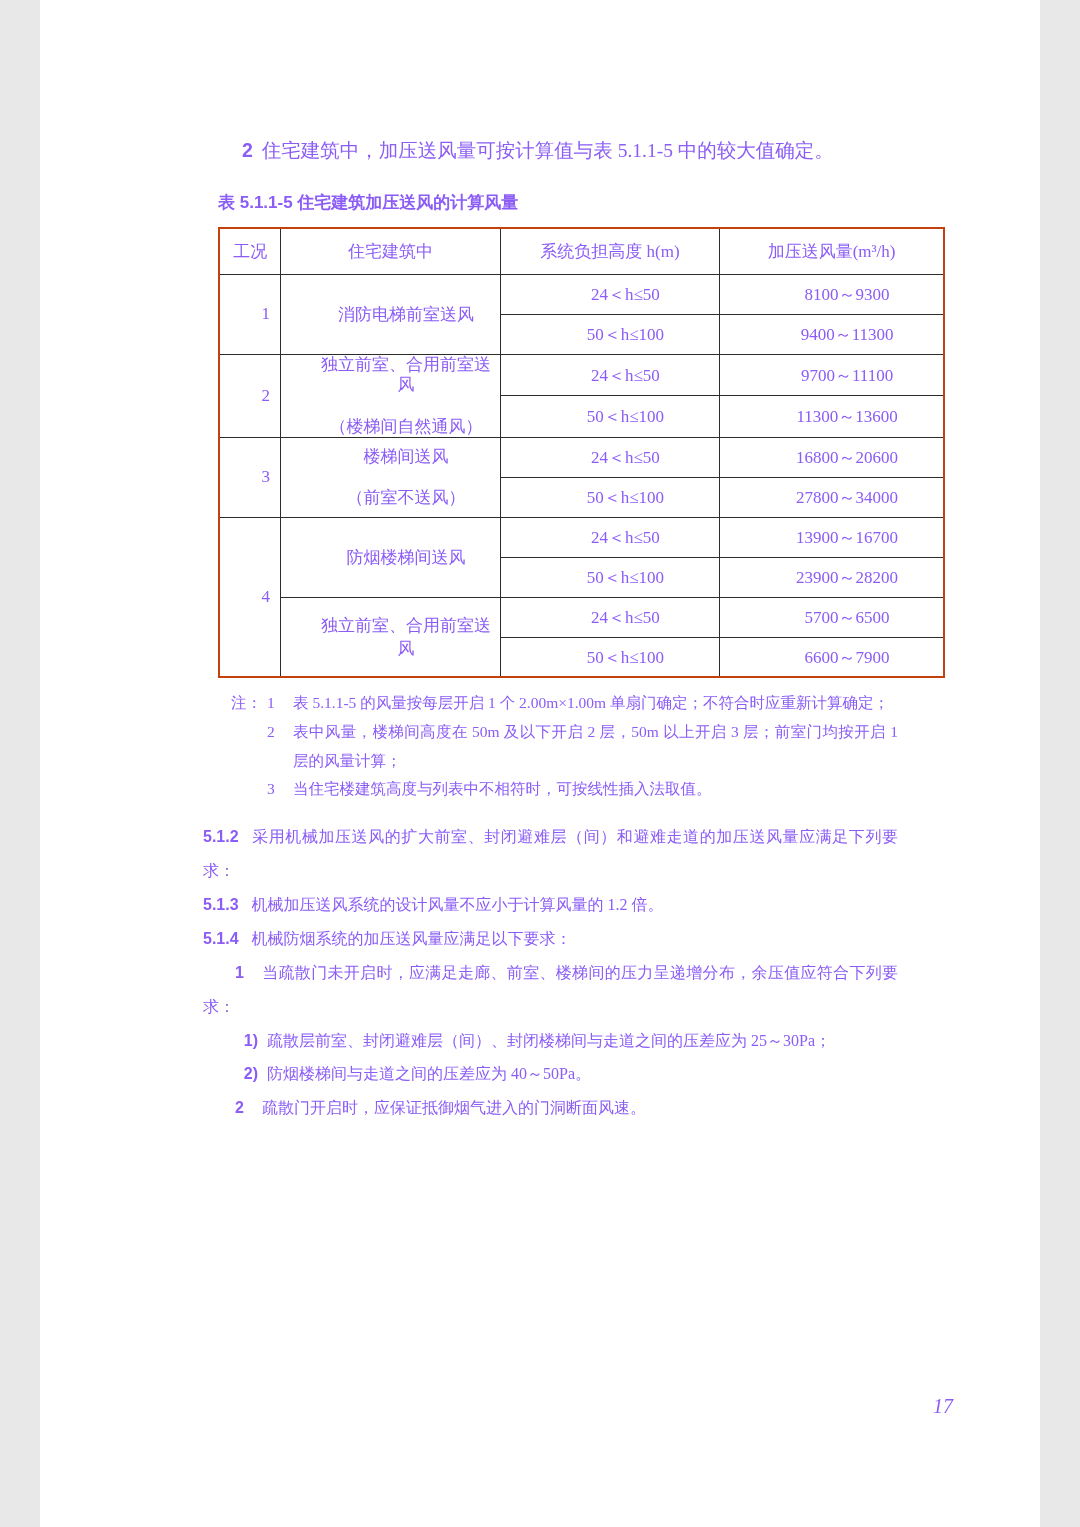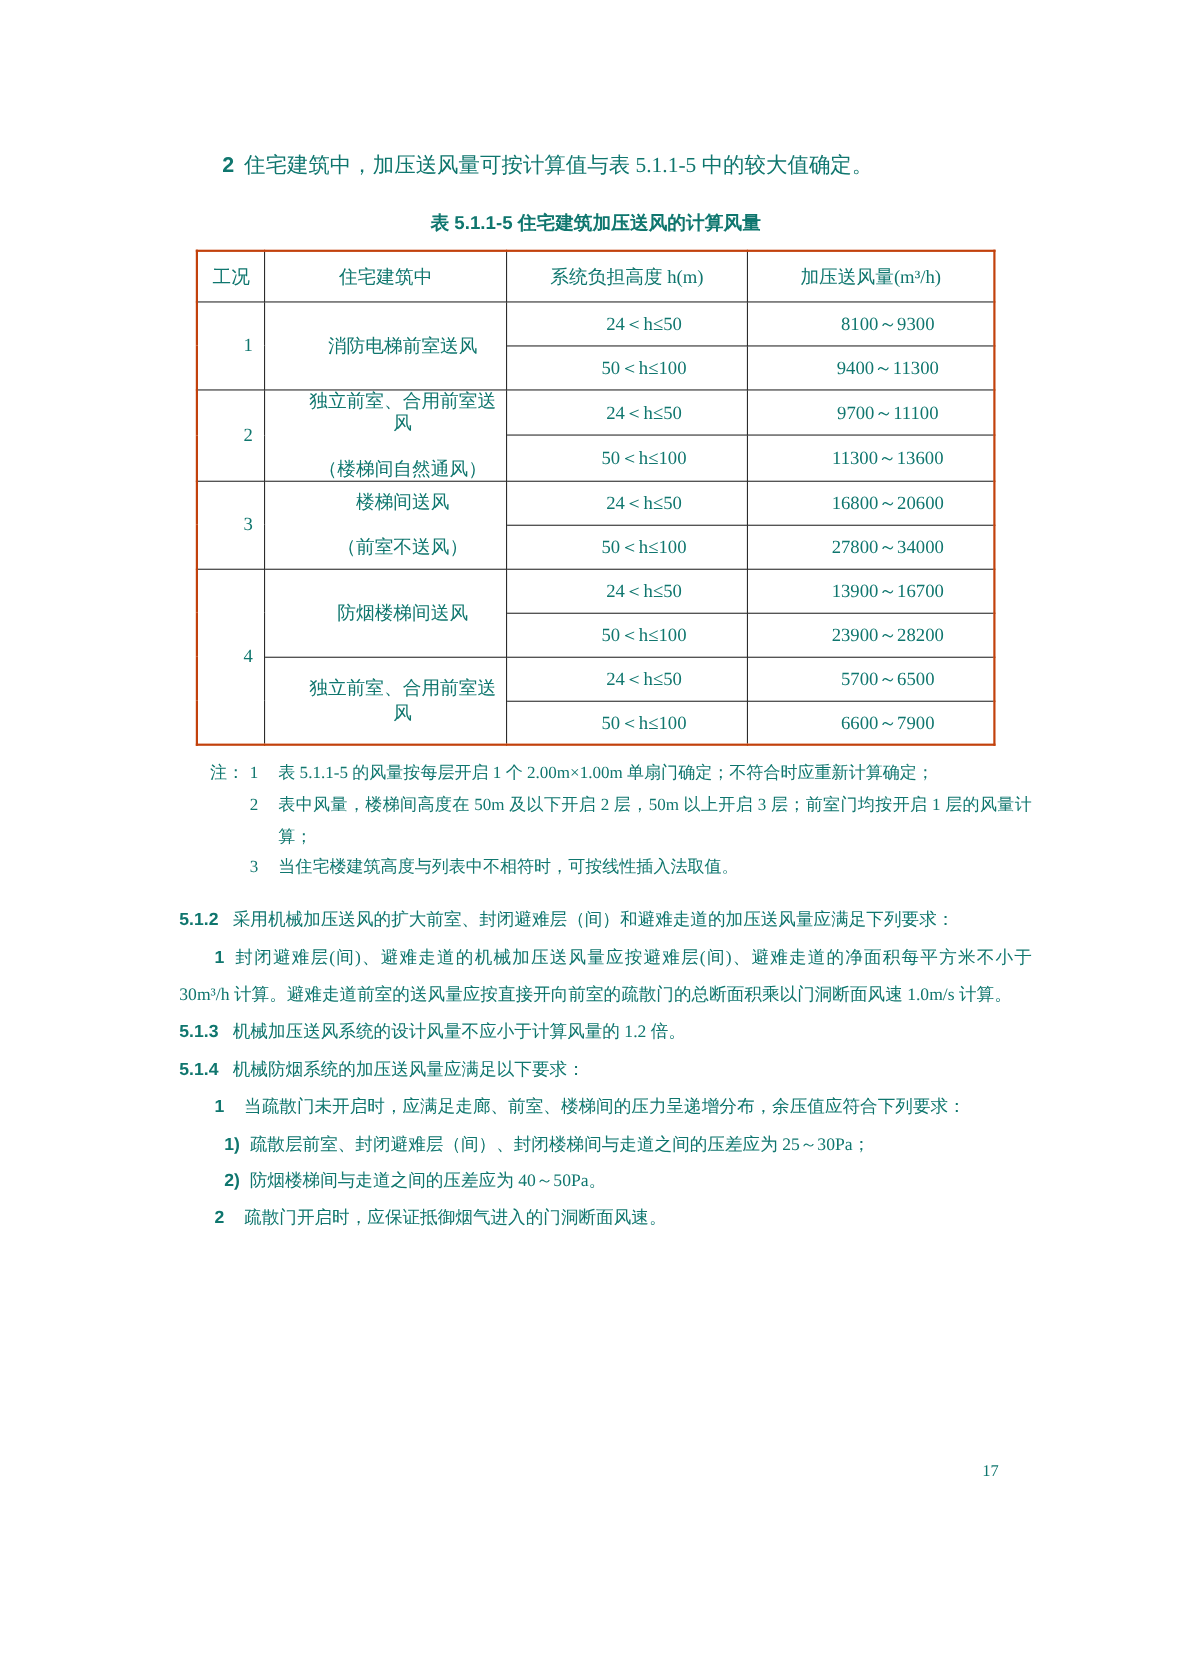--- a/index.html
+++ b/index.html
@@ -1,23 +1,23 @@
 <!DOCTYPE html>
 <html><head>
 <meta charset="utf-8">
 <style>
   * { margin: 0; padding: 0; box-sizing: border-box; }
   html, body { background: #e8e8e8; }
   body { font-family: "Liberation Serif", "DejaVu Serif", serif; }
   .page {
     position: relative;
-    width: 1080px; height: 1527px;
+    width: 1000px; height: 1527px;
     margin: 0 auto;
     background: #ffffff;
-    color: #0f766e;
+    color: #8b5cf6;
     overflow: hidden;
   }
   .content { padding: 136px 142px 0 163px; }
 
   
   .intro {
     font-size: 19.5px;
     line-height: 1.5;
     text-indent: 2em;
     text-align: justify;
@@ -26,21 +26,21 @@
     font-family: "Liberation Sans", "DejaVu Sans", sans-serif;
     font-weight: bold;
   }
   .item-num { margin-right: 9px; }
   .clause-num { margin-right: 13px; }
 
   
   .table-title {
     width: 727px;
     margin: 26px 0 0 15px;
-    text-align: center;
+    text-align: left;
     font-family: "Liberation Sans", "DejaVu Sans", sans-serif;
     font-weight: bold;
     font-size: 17px;
   }
 
   
   table.spec {
     width: 727px;
     margin: 13px 0 0 15px;
     border-collapse: collapse;
@@ -75,23 +75,24 @@
   .body-text { margin-top: 16px; font-size: 16px; line-height: 2.12; }
   .body-text p { text-align: justify; }
   p.p-clause { text-indent: 0; }
   p.p-item { text-indent: 2em; }
   p.p-subitem { text-indent: 2.55em; }
   .wide-gap { margin-right: 18px; }
 
   
   .page-number {
     position: absolute;
-    top: 1330px;
+    top: 1395px;
     left: 893px;
-    font-size: 15px;
+    font-size: 20px;
+    font-style: italic;
   }
 </style>
 </head>
 <body>
 
 <div class="page">
   <div class="content">
 
     <p class="intro"><span class="item-num">2</span><span>住宅建筑中，加压送风量可按计算值与表 5.1.1-5 中的较大值确定。</span></p>
 
@@ -188,21 +189,20 @@
         <span class="lbl"></span>
         <span class="num">3</span>
         <span class="txt">当住宅楼建筑高度与列表中不相符时，可按线性插入法取值。</span>
       </div>
     </div>
 
     <div class="body-text">
 
       <p class="p-clause"><span class="clause-num">5.1.2</span><span>采用机械加压送风的扩大前室、封闭避难层（间）和避难走道的加压送风量应满足下列要求：</span></p>
 
-      <p class="p-item"><span class="item-num">1</span><span>封闭避难层(间)、避难走道的机械加压送风量应按避难层(间)、避难走道的净面积每平方米不小于 30m³/h 计算。避难走道前室的送风量应按直接开向前室的疏散门的总断面积乘以门洞断面风速 1.0m/s 计算。</span></p>
 
 
       <p class="p-clause"><span class="clause-num">5.1.3</span><span>机械加压送风系统的设计风量不应小于计算风量的 1.2 倍。</span></p>
 
       <p class="p-clause"><span class="clause-num">5.1.4</span><span>机械防烟系统的加压送风量应满足以下要求：</span></p>
 
       <p class="p-item"><span class="item-num wide-gap">1</span><span>当疏散门未开启时，应满足走廊、前室、楼梯间的压力呈递增分布，余压值应符合下列要求：</span></p>
 
       <p class="p-subitem"><span class="item-num">1)</span><span>疏散层前室、封闭避难层（间）、封闭楼梯间与走道之间的压差应为 25～30Pa；</span></p>
 

